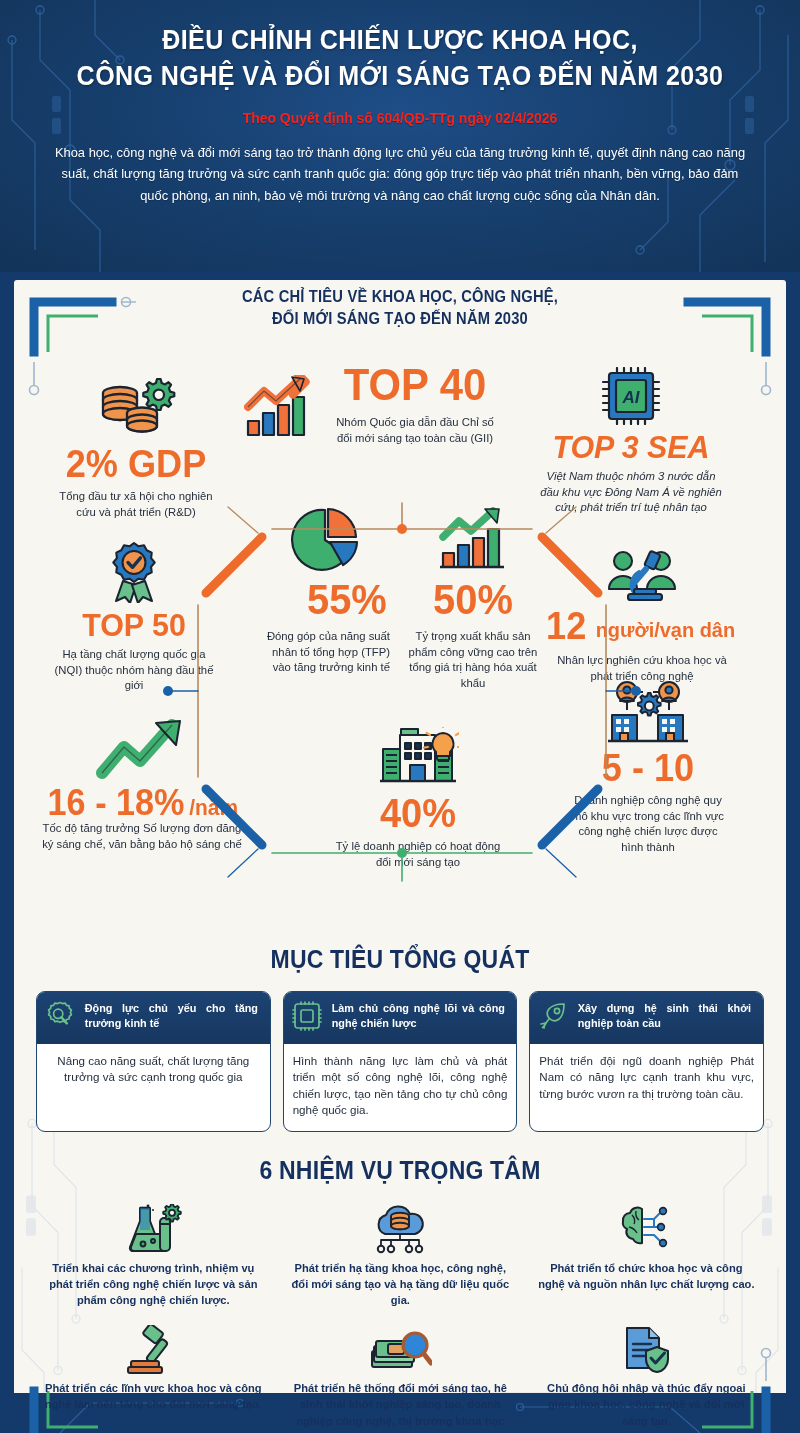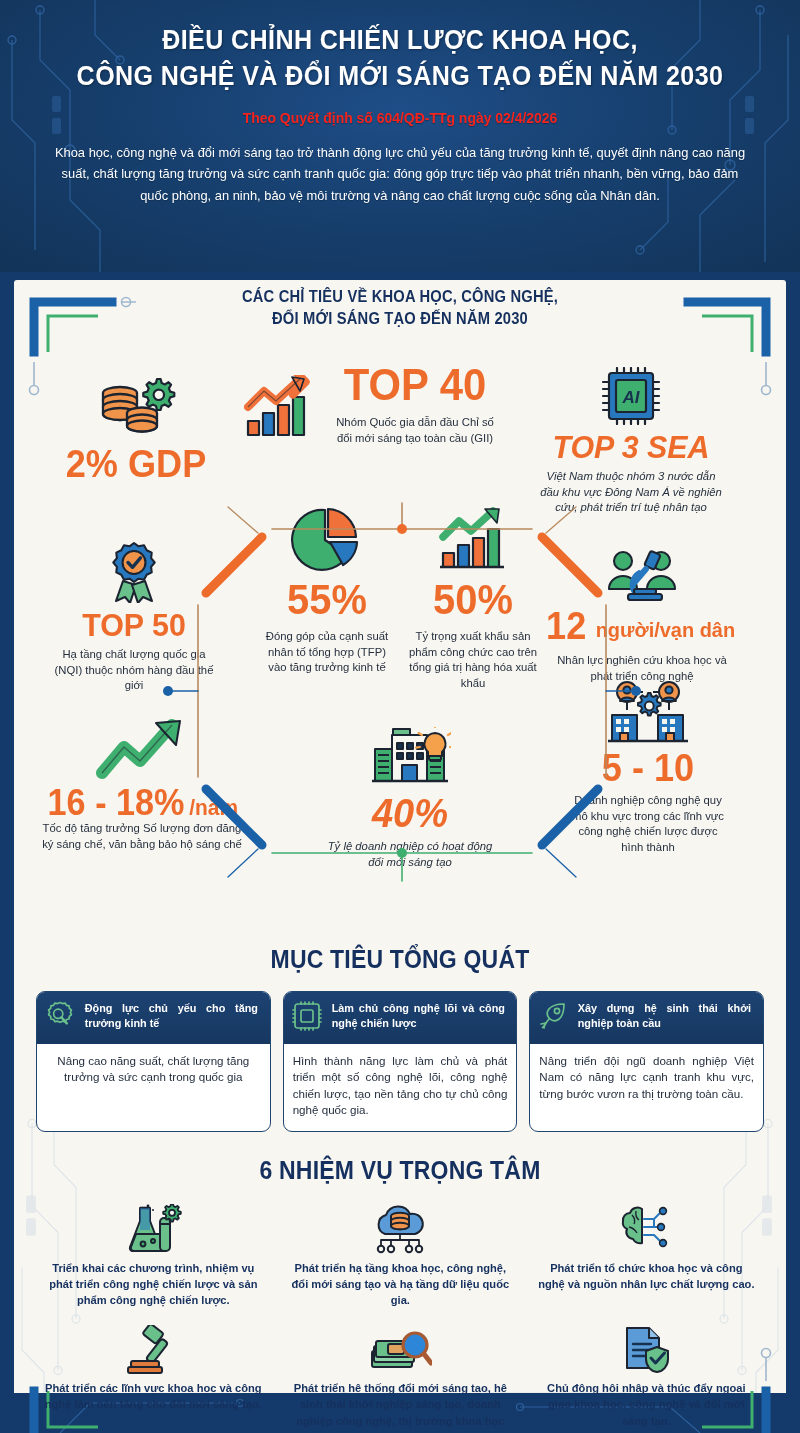--- a/index.html
+++ b/index.html
@@ -338,20 +338,21 @@
               <path d="M34 43 v6 a15 5.5 0 0 0 30 0 v-6" fill="#f0934b"></path>
               <ellipse cx="49" cy="49" rx="15" ry="5.5" fill="#f0934b"></ellipse>
             </g>
             <g transform="translate(50,2)">
               <path d="M14 0 l3.6 0 l1.1 4.1 l3.2 1.3 l3.6-2.2 l2.6 2.6 l-2.2 3.6 l1.3 3.2 l4.1 1.1 l0 3.6 l-4.1 1.1 l-1.3 3.2 l2.2 3.6 l-2.6 2.6 l-3.6-2.2 l-3.2 1.3 l-1.1 4.1 l-3.6 0 l-1.1-4.1 l-3.2-1.3 l-3.6 2.2 l-2.6-2.6 l2.2-3.6 l-1.3-3.2 l-4.1-1.1 l0-3.6 l4.1-1.1 l1.3-3.2 l-2.2-3.6 l2.6-2.6 l3.6 2.2 l3.2-1.3 z" fill="#3faf6f" stroke="#1b2430" stroke-width="2.2" stroke-linejoin="round"></path>
               <circle cx="15.8" cy="15.8" r="5.2" fill="#f7f6f1" stroke="#1b2430" stroke-width="2.2"></circle>
             </g>
           </svg>
         </div>
         <div class="num sz-xl">2% GDP</div>
+        <div class="desc" style="padding:0 22px;">Tổng đầu tư xã hội cho nghiên cứu và phát triển (R&amp;D)</div>
       </div>
 
       <div class="kpi" style="left:230px; top:34px; width:260px;">
         <div style="display:flex; align-items:flex-start; justify-content:center; gap:4px;">
           <div class="icon" style="margin-top:12px;">
             <svg width="78" height="64" viewBox="0 0 78 64">
               <g stroke="#1b2430" stroke-width="2.2" stroke-linejoin="round">
                 <rect x="4" y="46" width="11" height="14" fill="#f0713a"></rect>
                 <rect x="19" y="38" width="11" height="22" fill="#2878c0"></rect>
                 <rect x="34" y="30" width="11" height="30" fill="#f0713a"></rect>
@@ -397,50 +398,50 @@
             <path d="M40 40 L47 60 L38 56 L33 62 L27 44 Z" fill="#6ac08a" stroke="#1b2430" stroke-width="2.1" stroke-linejoin="round"></path>
             <path d="M29 2 l4.5 3.3 l5.5-1 l2.7 4.9 l5 2.4 l-0.6 5.6 l3.6 4.3 l-3.6 4.3 l0.6 5.6 l-5 2.4 l-2.7 4.9 l-5.5-1 l-4.5 3.3 l-4.5-3.3 l-5.5 1 l-2.7-4.9 l-5-2.4 l0.6-5.6 l-3.6-4.3 l3.6-4.3 l-0.6-5.6 l5-2.4 l2.7-4.9 l5.5 1 z" fill="#2878c0" stroke="#1b2430" stroke-width="2.1" stroke-linejoin="round"></path>
             <circle cx="29" cy="21.5" r="11.5" fill="#f0934b" stroke="#1b2430" stroke-width="2.1"></circle>
             <path d="M23 21.5 l4.5 4.8 l8-9.5" stroke="#17324f" stroke-width="3.4" fill="none" stroke-linecap="round" stroke-linejoin="round"></path>
           </svg>
         </div>
         <div class="num sz-lg">TOP 50</div>
         <div class="desc" style="padding:0 26px;">Hạ tầng chất lượng quốc gia (NQI) thuộc nhóm hàng đầu thế giới</div>
       </div>
 
-      <div class="kpi" style="left:250px; top:178px; width:126px;">
+      <div class="kpi" style="left:250px; top:178px; width:126px;text-align:right;">
         <div class="icon">
           <svg width="74" height="66" viewBox="0 0 74 66">
             <g stroke="#1b2430" stroke-width="2.2" stroke-linejoin="round">
               <path d="M35 33 L35 3 A30 30 0 1 0 58 48 Z" fill="#3faf6f"></path>
               <path d="M38 30 L38 2 A29 29 0 0 1 66 30 Z" fill="#f0713a"></path>
               <path d="M40 35 L67 35 A28 28 0 0 1 53 58 Z" fill="#2878c0"></path>
             </g>
           </svg>
         </div>
         <div class="num" style="font-size:42px;">55%</div>
-        <div class="desc" style="margin-top:8px;">Đóng góp của cạnh suất nhân tố tổng hợp (TFP) vào tăng trưởng kinh tế</div>
+        <div class="desc" style="margin-top:8px;">Đóng góp của năng suất nhân tố tổng hợp (TFP) vào tăng trưởng kinh tế</div>
       </div>
 
       <div class="kpi" style="left:394px; top:178px; width:130px;">
         <div class="icon">
           <svg width="76" height="66" viewBox="0 0 76 66">
             <g stroke="#1b2430" stroke-width="2.2" stroke-linejoin="round">
               <rect x="8" y="46" width="11" height="14" fill="#f0713a"></rect>
               <rect x="23" y="38" width="11" height="22" fill="#2878c0"></rect>
               <rect x="38" y="31" width="11" height="29" fill="#f0713a"></rect>
               <rect x="53" y="22" width="11" height="38" fill="#3faf6f"></rect>
               <path d="M5 60 h64" stroke-width="2.6" fill="none"></path>
             </g>
             <path d="M8 30 L24 14 L36 24 L58 4" stroke="#3faf6f" stroke-width="7.5" fill="none" stroke-linejoin="round" stroke-linecap="round"></path>
             <path d="M50 2 L64 2 L62 16 Z" fill="#3faf6f" stroke="#1b2430" stroke-width="1.6" stroke-linejoin="round"></path>
           </svg>
         </div>
         <div class="num" style="font-size:42px;">50%</div>
-        <div class="desc" style="margin-top:8px;">Tỷ trọng xuất khẩu sản phẩm công chức cao trên tổng giá trị hàng hóa xuất khẩu</div>
+        <div class="desc" style="margin-top:8px;">Tỷ trọng xuất khẩu sản phẩm công vững cao trên tổng giá trị hàng hóa xuất khẩu</div>
       </div>
 
       <div class="kpi" style="left:520px; top:218px; width:216px;">
         <div class="icon">
           <svg width="86" height="54" viewBox="0 0 86 54">
             <g stroke="#1b2430" stroke-width="2.1" stroke-linejoin="round">
               <circle cx="24" cy="14" r="9" fill="#3faf6f"></circle>
               <path d="M10 42 a14 13 0 0 1 28 0 z" fill="#3faf6f"></path>
               <circle cx="62" cy="14" r="9" fill="#3faf6f"></circle>
               <path d="M48 42 a14 13 0 0 1 28 0 z" fill="#3faf6f"></path>
@@ -466,21 +467,21 @@
             <path d="M62 6 L86 4 L82 28 Z" fill="#3faf6f" stroke="#1b2430" stroke-width="2" stroke-linejoin="round"></path>
             <path d="M8 56 L30 30 L46 44 L78 8" stroke="#1b2430" stroke-width="1.5" fill="none" opacity="0.5" stroke-linejoin="round"></path>
           </svg>
         </div>
         <div>
           <span class="num" style="font-size:36px; display:inline-block;">16 - 18%</span><span class="num" style="font-size:22px; display:inline-block;">/năm</span>
         </div>
         <div class="desc" style="padding:0 14px; margin-top:0;">Tốc độ tăng trưởng Số lượng đơn đăng ký sáng chế, văn bằng bảo hộ sáng chế</div>
       </div>
 
-      <div class="kpi" style="left:296px; top:398px; width:200px;font-style:italic;">
+      <div class="kpi" style="left:304px; top:398px; width:200px;">
         <div class="icon">
           <svg width="82" height="60" viewBox="0 0 82 60">
             <g stroke="#1b2430" stroke-width="2" stroke-linejoin="round">
               <rect x="6" y="22" width="17" height="32" fill="#3faf6f"></rect>
               <rect x="58" y="22" width="17" height="32" fill="#3faf6f"></rect>
               <rect x="23" y="8" width="35" height="46" fill="#f7f6f1"></rect>
               <path d="M3 54 h76" stroke-width="2.6"></path>
               <rect x="24" y="2" width="17" height="6" fill="#6ac08a"></rect>
               <g fill="#17324f">
                 <rect x="28" y="16" width="6" height="6"></rect>
@@ -595,21 +596,21 @@
               <g fill="none" stroke="#6ac08a" stroke-width="1.7" stroke-linejoin="round" stroke-linecap="round">
                 <path d="M12 18 C6 12 10 3 26 3 C26 19 17 23 11 17 Z"></path>
                 <circle cx="19" cy="10" r="2.6"></circle>
                 <path d="M11 18 l-3.5 4.5"></path>
                 <path d="M3 23 l5-1 M6 27 l1-5 M4.5 26.5 l3-3"></path>
               </g>
             </svg>
           </span>
           <span class="gtitle">Xây dựng hệ sinh thái khởi nghiệp toàn cầu</span>
         </div>
-        <div class="goal-body">Nâng triển đội ngũ doanh nghiệp Việt Nam có năng lực cạnh tranh khu vực, từng bước vươn ra thị trường toàn cầu.</div>
+        <div class="goal-body">Phát triển đội ngũ doanh nghiệp Phát Nam có năng lực cạnh tranh khu vực, từng bước vươn ra thị trường toàn cầu.</div>
       </div>
     </div>
 
     <div class="sec-head big" style="margin-top:22px;">6 NHIỆM VỤ TRỌNG TÂM</div>
 
     <div class="tasks">
 
       <div class="task">
         <div class="t-icon">
           <svg width="58" height="52" viewBox="0 0 58 52">

